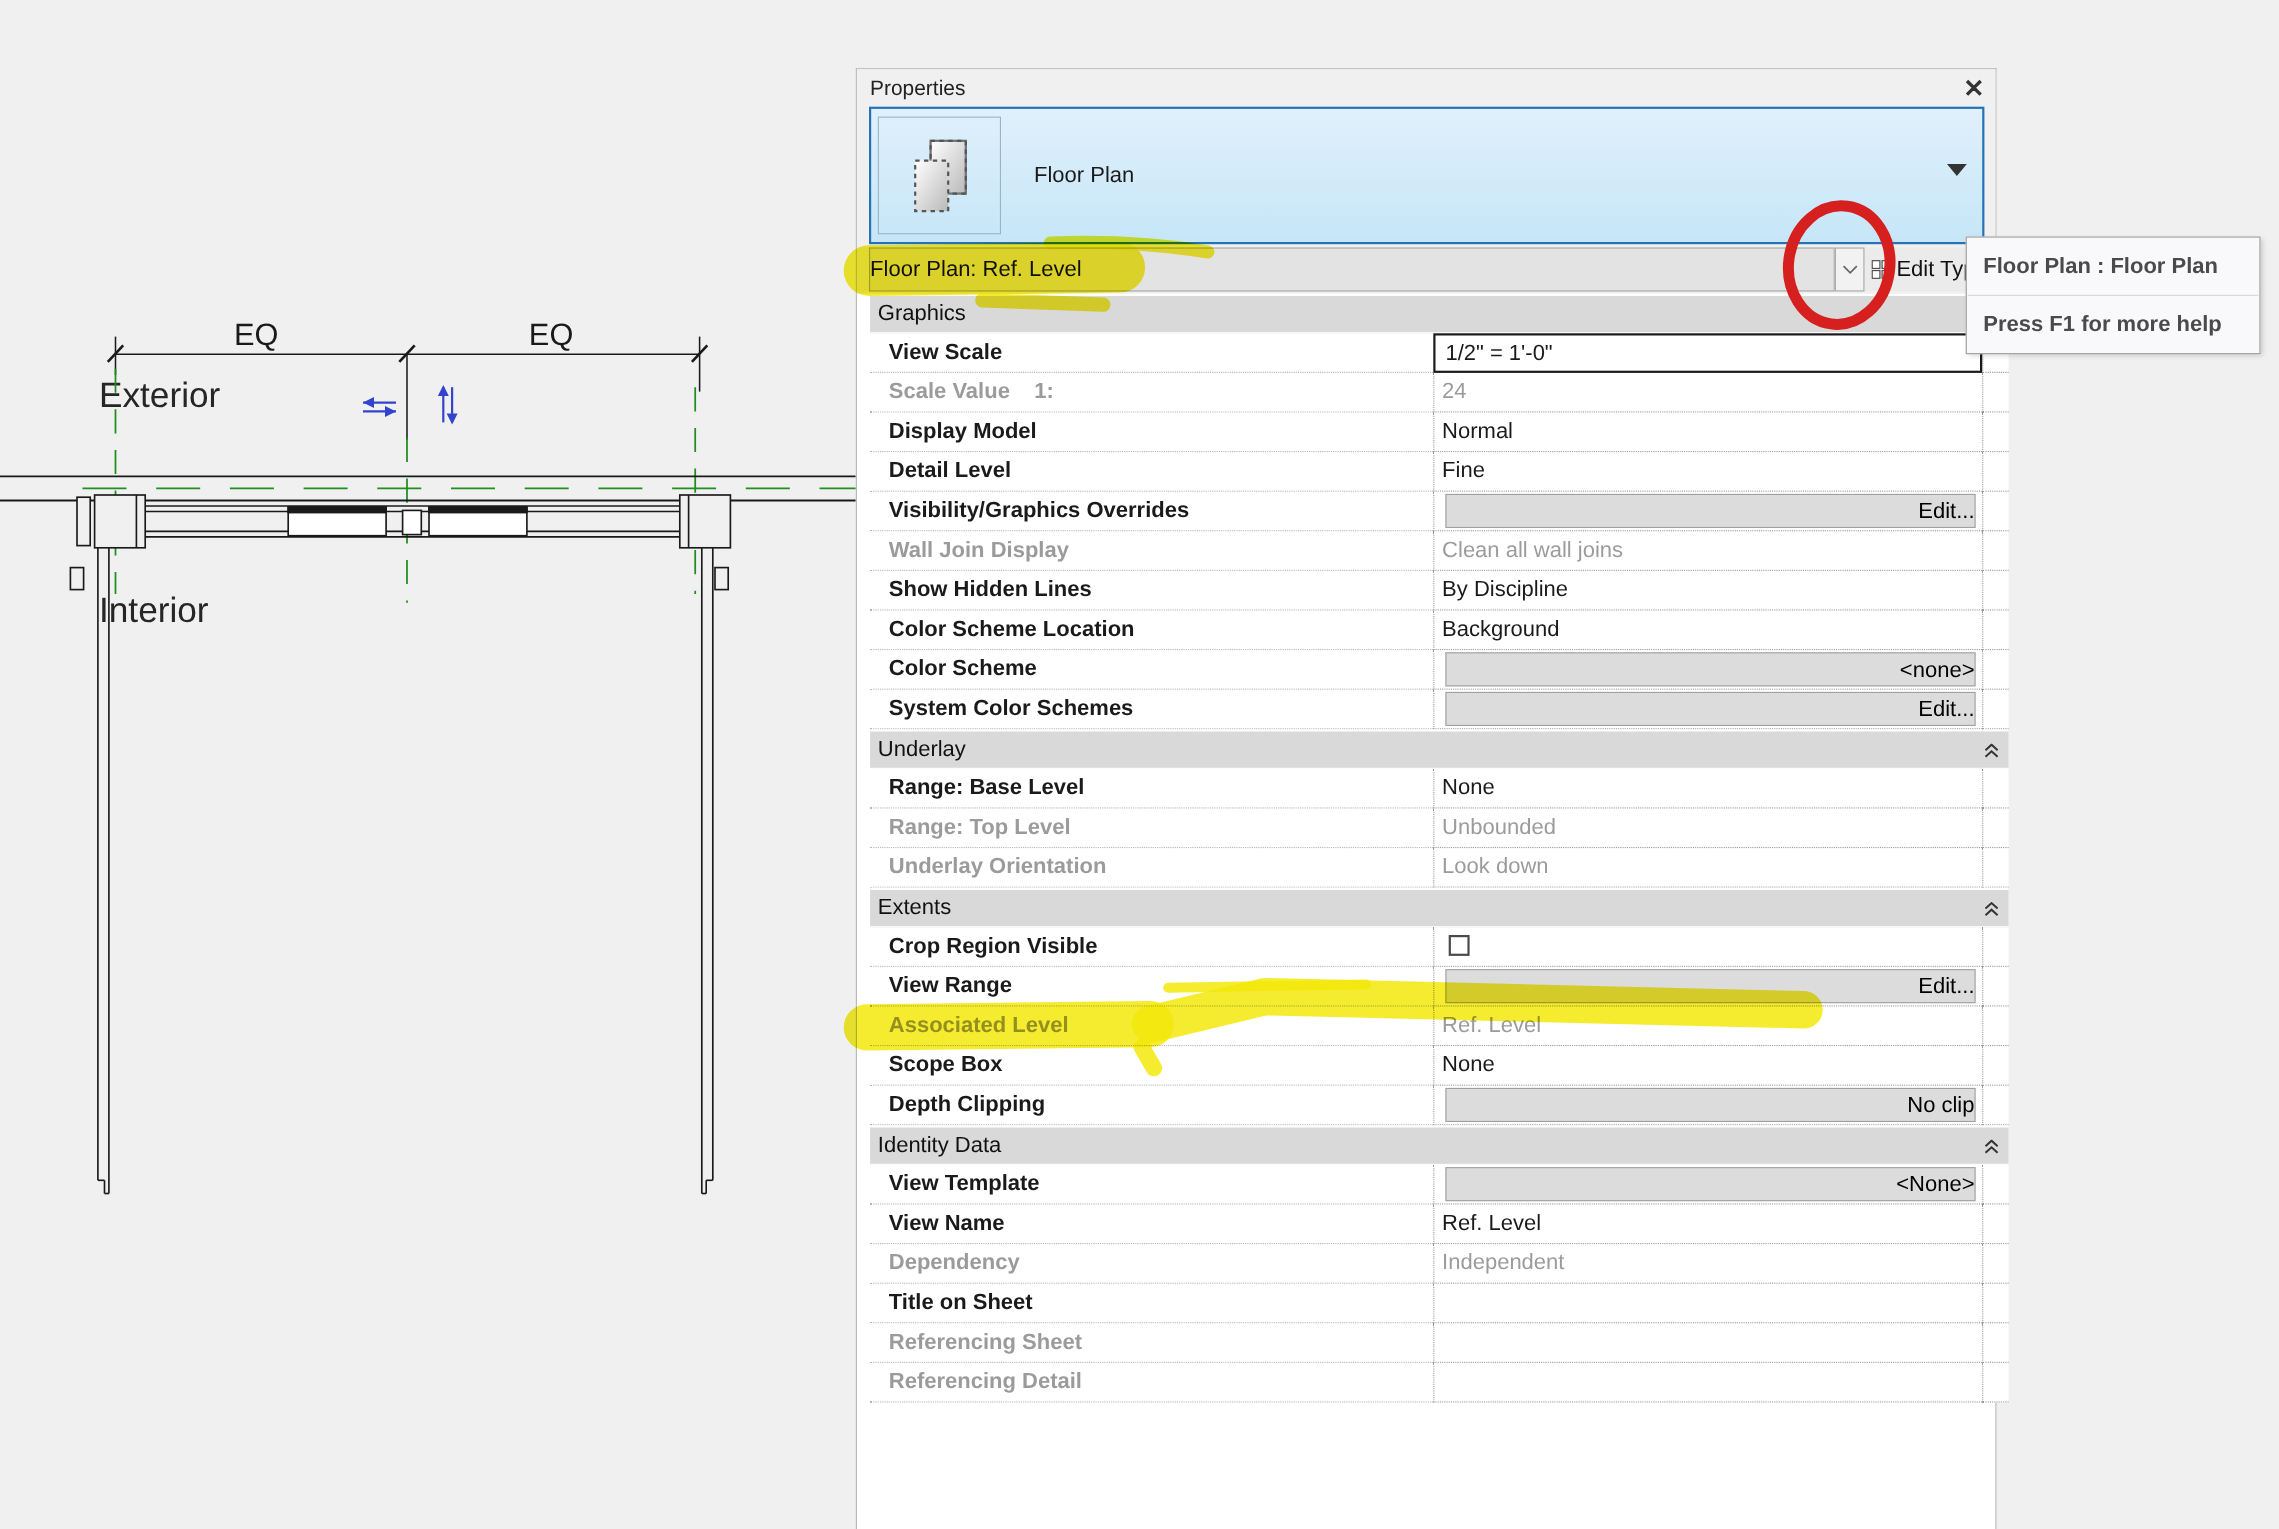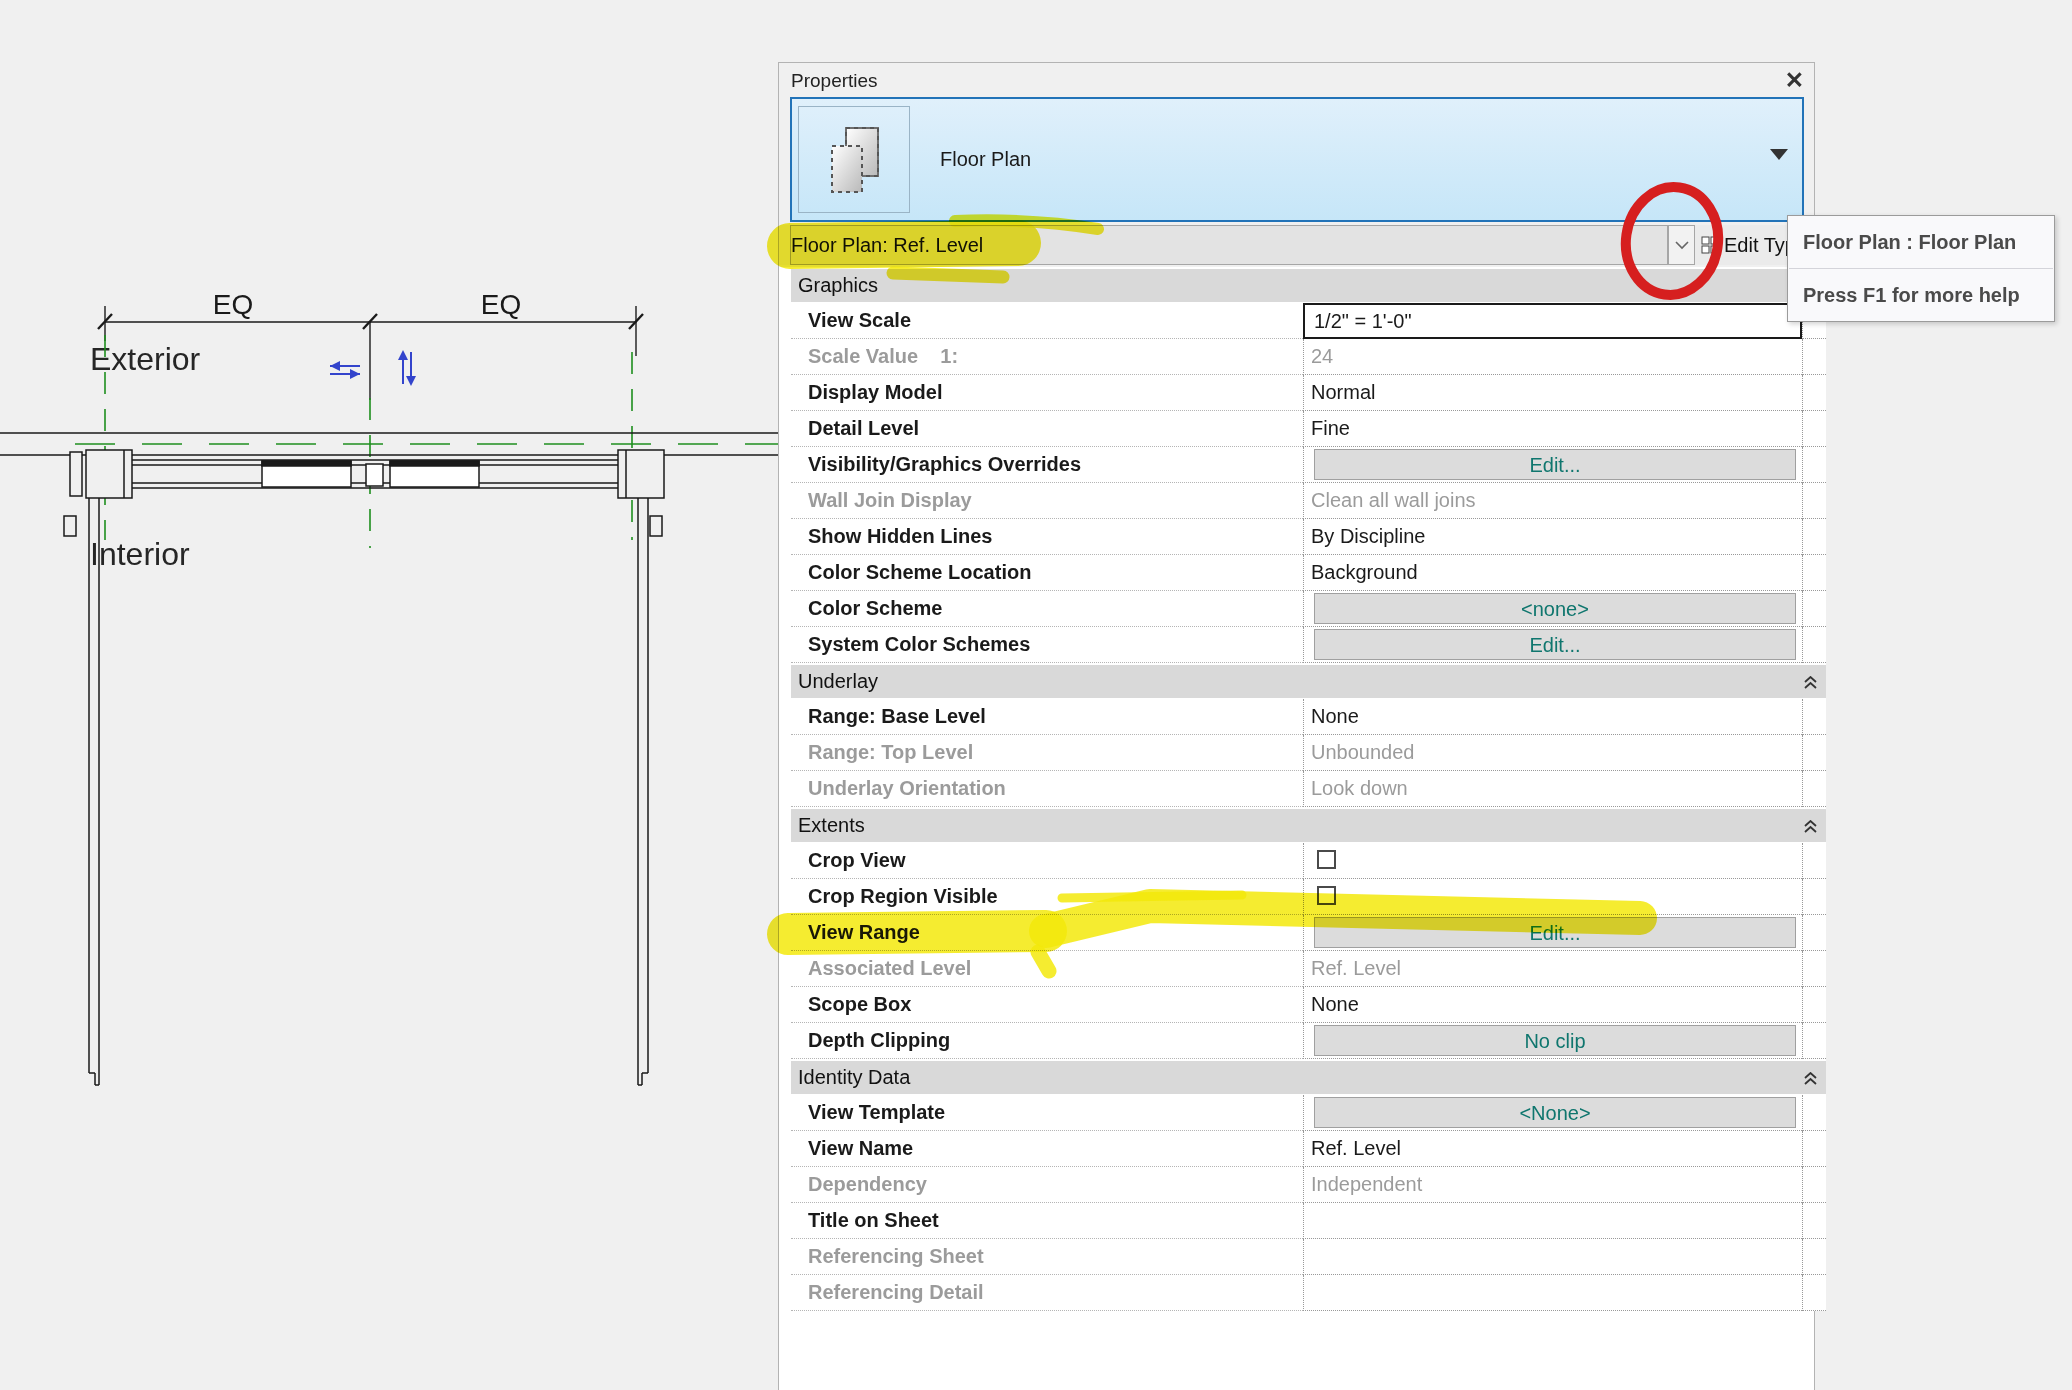--- a/index.html
+++ b/index.html
@@ -61,21 +61,21 @@
   .cell-val{
     width:499px;box-sizing:border-box;border-left:1px dotted #999;border-bottom:1px dotted #999;
     font-size:20px;color:#1a1a1a;line-height:35px;padding-left:7px;position:relative;white-space:nowrap;overflow:hidden;
   }
   .cell-fill{width:24px;box-sizing:border-box;border-left:1px dotted #999;border-bottom:1px dotted #999;}
   .disabled .cell-name,.disabled .cell-val{color:#9b9b9b;}
   .cell-val.focused{border:2px solid #1a1a1a;background:#fff;padding-left:9px;line-height:32px;}
   .vbtn{
     display:block;margin:2px 3px 0 3px;height:31px;width:calc(100% - 9px);box-sizing:border-box;
     background:#dcdcdc;border:1px solid #a0a0a0;font-family:"Liberation Sans",sans-serif;
-    font-size:20px;color:#0f766e;text-align:center;line-height:28px;padding:0;
+    font-size:20px;color:#000000;text-align:right;line-height:28px;padding:0;
   }
   .chk{width:19px;height:19px;box-sizing:border-box;border:2px solid #4a4a4a;background:#fff;margin:7px 0 0 6px;}
   
   .tooltip{
     position:absolute;left:1787px;top:215px;width:268px;height:107px;box-sizing:border-box;
     background:#f9f9fb;border:1px solid #9b9b9b;z-index:60;
     box-shadow:2px 2px 5px rgba(0,0,0,0.18);
   }
   .tt-line{height:52px;display:flex;align-items:center;padding-left:15px;font-size:20px;font-weight:bold;color:#4a4a4a;white-space:nowrap;}
   .tt-div{height:1px;background:#d4d4da;margin:0 1px;}
@@ -291,27 +291,20 @@
         <div class="cell-fill"></div>
       </div>
       <div class="prow section">
         <span>Extents</span>
         <svg width="13" height="14" viewBox="0 0 13 14" class="collapse-ic">
           <polyline points="1,6 6.5,1 12,6" fill="none" stroke="#333" stroke-width="1.8"></polyline>
           <polyline points="1,12 6.5,7 12,12" fill="none" stroke="#333" stroke-width="1.8"></polyline>
         </svg>
       </div>
       <div class="prow">
-        <div class="cell-name">Crop View</div>
-        <div class="cell-val">
-          <div class="chk"></div>
-        </div>
-        <div class="cell-fill"></div>
-      </div>
-      <div class="prow">
         <div class="cell-name">Crop Region Visible</div>
         <div class="cell-val">
           <div class="chk"></div>
         </div>
         <div class="cell-fill"></div>
       </div>
       <div class="prow">
         <div class="cell-name">View Range</div>
         <div class="cell-val">
           <button class="vbtn">Edit...</button>

